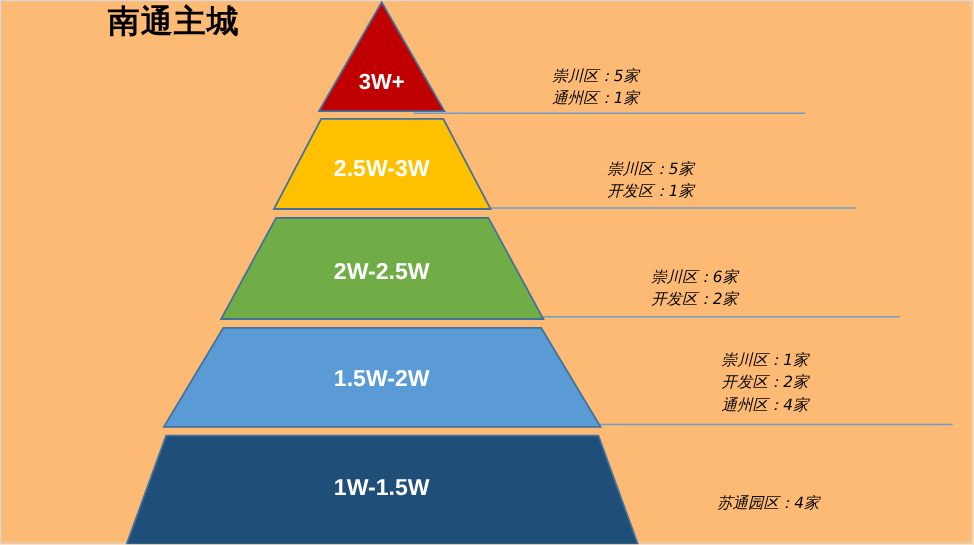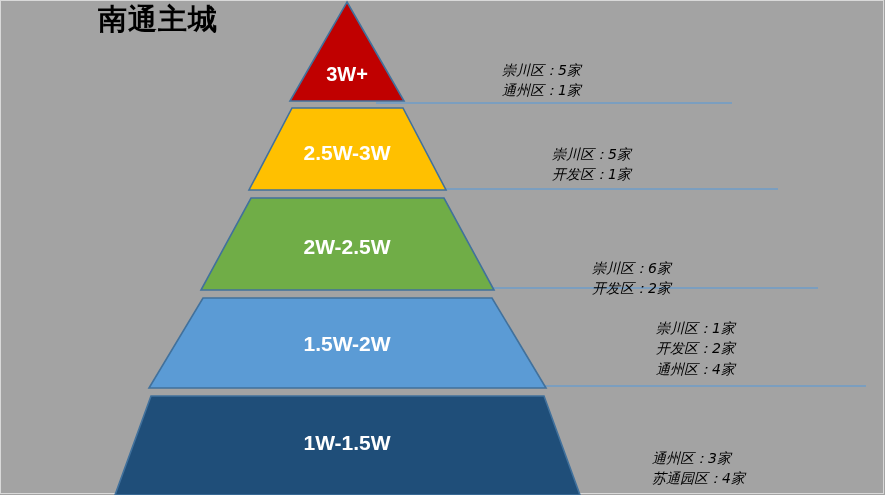--- a/index.html
+++ b/index.html
@@ -4,21 +4,21 @@
 <style>
   html, body {
     margin: 0;
     padding: 0;
     background: #ffffff;
   }
   #canvas {
     position: relative;
     width: 885px;
     height: 495px;
-    background: #a3a3a3;
+    background: #fdba74;
     overflow: hidden;
     font-family: "Liberation Sans", "DejaVu Sans", sans-serif;
   }
   
   .slide-frame {
     position: absolute;
     left: 0; top: 0;
     width: 884px;
     height: 494px;
     border: 1px solid #d9d9d9;
@@ -105,29 +105,28 @@
   <div class="callout" style="left:502px; top:60px;">
     <span class="row">崇川区：5家</span>
     <span class="row">通州区：1家</span>
   </div>
 
   <div class="callout" style="left:552px; top:144px;">
     <span class="row">崇川区：5家</span>
     <span class="row">开发区：1家</span>
   </div>
 
-  <div class="callout" style="left:592px; top:242px;margin-top:16px;">
+  <div class="callout" style="left:592px; top:242px;">
     <span class="row">崇川区：6家</span>
     <span class="row">开发区：2家</span>
   </div>
 
   <div class="callout" style="left:656px; top:318px;">
     <span class="row">崇川区：1家</span>
     <span class="row">开发区：2家</span>
     <span class="row">通州区：4家</span>
   </div>
 
   <div class="callout" style="left:652px; top:448px;">
-    <span class="row">通州区：3家</span>
     <span class="row">苏通园区：4家</span>
   </div>
 
 </div>
 
 </body></html>

